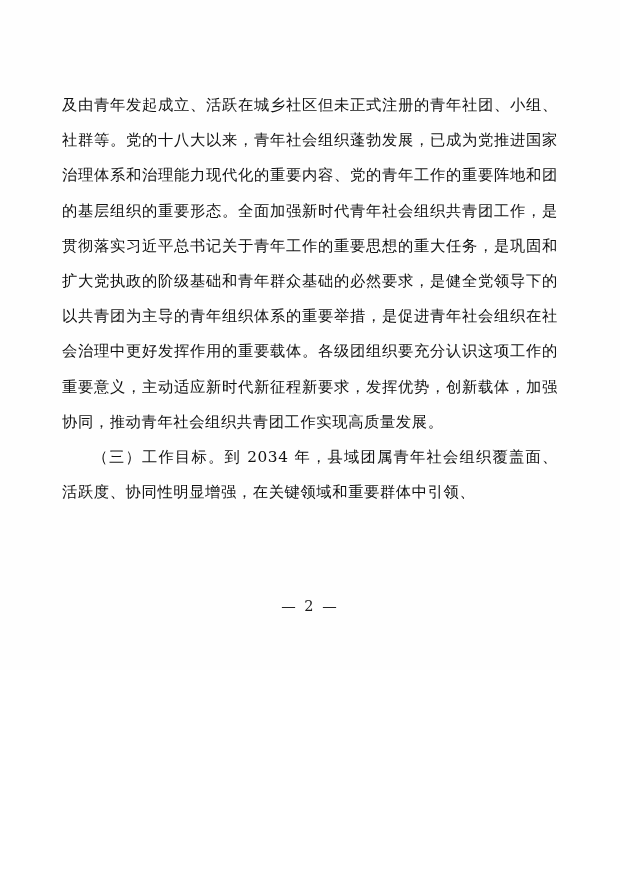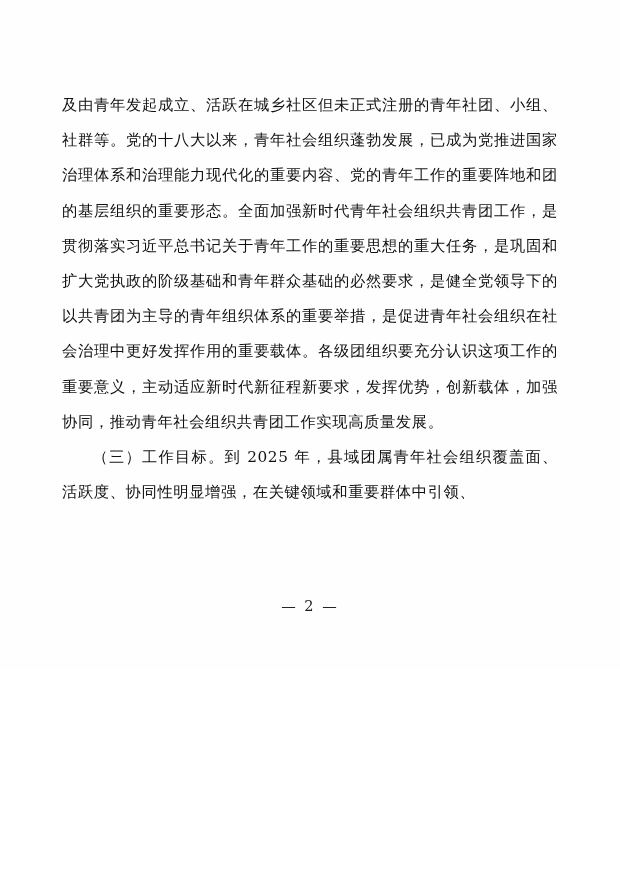--- a/index.html
+++ b/index.html
@@ -49,18 +49,18 @@
     font-family: "DejaVu Serif", "Liberation Serif", serif;
   }
 </style>
 </head>
 <body>
 
 <div class="page">
 
   <div class="body-text">
     <p class="para">及由青年发起成立、活跃在城乡社区但未正式注册的青年社团、小组、社群等。党的十八大以来，青年社会组织蓬勃发展，已成为党推进国家治理体系和治理能力现代化的重要内容、党的青年工作的重要阵地和团的基层组织的重要形态。全面加强新时代青年社会组织共青团工作，是贯彻落实习近平总书记关于青年工作的重要思想的重大任务，是巩固和扩大党执政的阶级基础和青年群众基础的必然要求，是健全党领导下的以共青团为主导的青年组织体系的重要举措，是促进青年社会组织在社会治理中更好发挥作用的重要载体。各级团组织要充分认识这项工作的重要意义，主动适应新时代新征程新要求，发挥优势，创新载体，加强协同，推动青年社会组织共青团工作实现高质量发展。</p>
-    <p class="para indent">（三）工作目标。到 2025 年，县域团属青年社会组织覆盖面、活跃度、协同性明显增强，在关键领域和重要群体中引领、</p>
+    <p class="para indent">（三）工作目标。到 2034 年，县域团属青年社会组织覆盖面、活跃度、协同性明显增强，在关键领域和重要群体中引领、</p>
   </div>
 
   <div class="footer">— 2 —</div>
 
 </div>
 
 </body></html>

